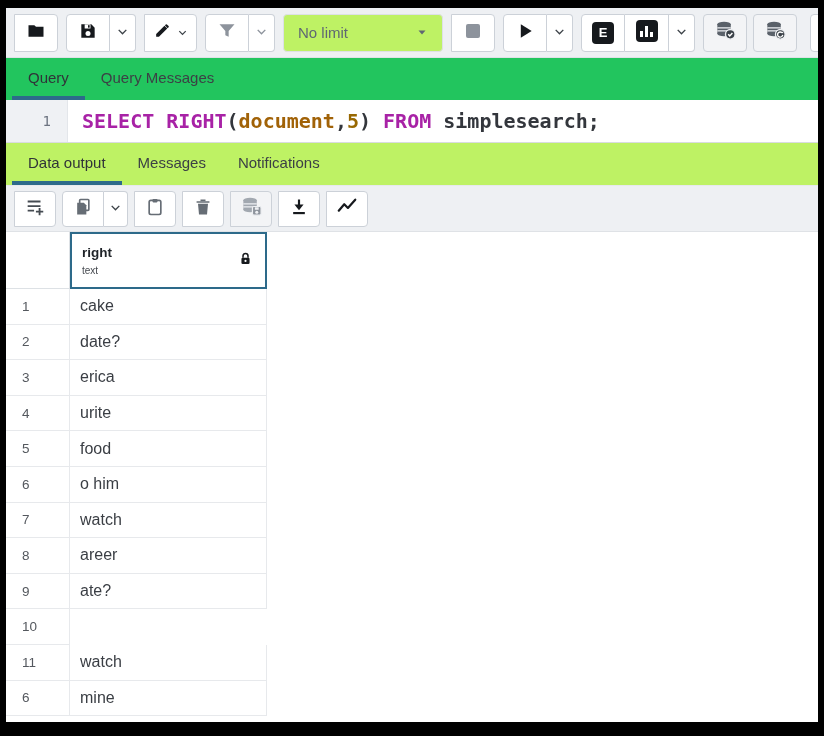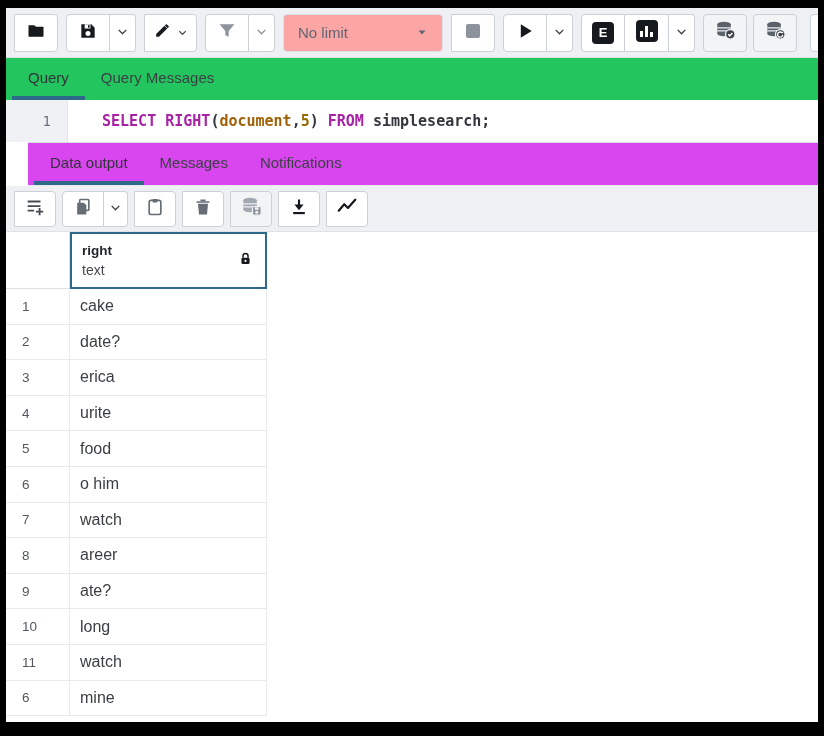--- a/index.html
+++ b/index.html
@@ -14,52 +14,52 @@
   .group .btn { border-radius:0; }
   .group .btn:first-child { border-radius:4px 0 0 4px; }
   .group .btn:last-child { border-radius:0 4px 4px 0; }
   .group .btn:not(:first-child) { border-left:none; }
   .btn.chev { min-width:26px; padding:0 4px; }
   .btn.gray { background:#f3f4f6; }
   .btn.wide { gap:5px; }
   .icon-dark { color:#16191d; }
   .icon-gray { color:#8d939c; }
   .badge { width:22px; height:22px; background:#16191d; color:#fff; border-radius:4px; display:flex; align-items:center; justify-content:center; font-weight:bold; font-size:13px; }
-  .nolimit { background:#fca5a5; border:1px solid #dde0e6; border-radius:4px; height:38px; width:160px; display:flex; align-items:center; justify-content:space-between; padding:0 14px; color:#5f6773; font-size:15px; cursor:pointer;gap:36px; }
+  .nolimit { background:#bef264; border:1px solid #dde0e6; border-radius:4px; height:38px; width:160px; display:flex; align-items:center; justify-content:space-between; padding:0 14px; color:#5f6773; font-size:15px; cursor:pointer;gap:36px; }
   .btn.edge { position:absolute; left:804px; top:6px; width:44px; }
 
   
   .tabs1 { height:42px; background:#22c55e; display:flex; align-items:stretch; padding:0 6px; }
   .tab { display:flex; align-items:center; padding:0 16px; font-size:15px; color:#3c4045; border-bottom:4px solid transparent; cursor:pointer; }
   .tab.active { border-bottom-color:#2d6a8a; color:#303338; }
 
   
   .editor { height:42px; display:flex; background:#fff; align-items:stretch; font-family:"DejaVu Sans Mono", monospace; }
   .gutter { width:62px; background:#eff1f4; border-right:1px solid #e3e6ea; color:#6c7380; font-size:14px; display:flex; align-items:center; justify-content:flex-end; padding-right:16px; }
-  .code { display:flex; align-items:center; padding-left:14px; font-size:15px; font-weight:bold; white-space:pre;margin-left:20px; }
+  .code { display:flex; align-items:center; padding-left:14px; font-size:20px; font-weight:bold; white-space:pre; }
   .tok-kw  { color:#a822a6; }
   .tok-id  { color:#a16207; }
   .tok-num { color:#986801; }
   .tok-pl  { color:#33363c; }
 
   
-  .tabs2 { height:44px; background:#d946ef; border-top:1px solid #d9dce0; border-bottom:1px solid #e7e9ec; display:flex; align-items:stretch; padding:0 6px;margin-left:22px; }
+  .tabs2 { height:44px; background:#bef264; border-top:1px solid #d9dce0; border-bottom:1px solid #e7e9ec; display:flex; align-items:stretch; padding:0 6px; }
 
   
   .toolbar2 { height:46px; background:#eef0f3; border-bottom:1px solid #dfe2e6; display:flex; align-items:center; padding:0 8px; gap:6px; }
   .toolbar2 .btn { height:36px; min-width:42px; }
   .toolbar2 .btn.chev { min-width:24px; }
 
   
   .grid { background:#fff; }
   .ghead { display:flex; height:57px; }
   .corner { width:64px; border-right:1px solid #dde1e5; border-bottom:1px solid #dde1e5; background:#fff; }
   .colhead { width:197px; border:2px solid #2d6a8a; background:#fff; padding:6px 10px; position:relative; display:flex; flex-direction:column; justify-content:center; cursor:pointer; }
   .colname { font-size:13.5px; font-weight:bold; color:#1f2328; line-height:1.5; }
-  .coltype { font-size:14px; color:#44484e; line-height:1.4; }
+  .coltype { font-size:10px; color:#44484e; line-height:1.4; }
   .lock { position:absolute; right:12px; top:50%; transform:translateY(-50%); }
   .grow { display:flex; height:35.6px; }
   .numcell { width:64px; border-right:1px solid #e7e9ec; border-bottom:1px solid #e7e9ec; color:#54585e; font-size:13.5px; display:flex; align-items:center; padding-left:16px; cursor:pointer; }
   .datacell { width:197px; border-right:1px solid #e7e9ec; border-bottom:1px solid #e7e9ec; color:#3a3e44; font-size:16px; display:flex; align-items:center; padding-left:10px; cursor:pointer; }
 </style>
 </head>
 <body>
 
 <div class="app">
 
@@ -314,21 +314,20 @@
         <div class="grow">
           <div class="numcell">8</div>
           <div class="datacell">areer</div>
         </div>
         <div class="grow">
           <div class="numcell">9</div>
           <div class="datacell">ate?</div>
         </div>
         <div class="grow">
           <div class="numcell">10</div>
-          <div class="datacell">long</div>
         </div>
         <div class="grow">
           <div class="numcell">11</div>
           <div class="datacell">watch</div>
         </div>
         <div class="grow">
           <div class="numcell">6</div>
           <div class="datacell">mine</div>
         </div>
       </div>

